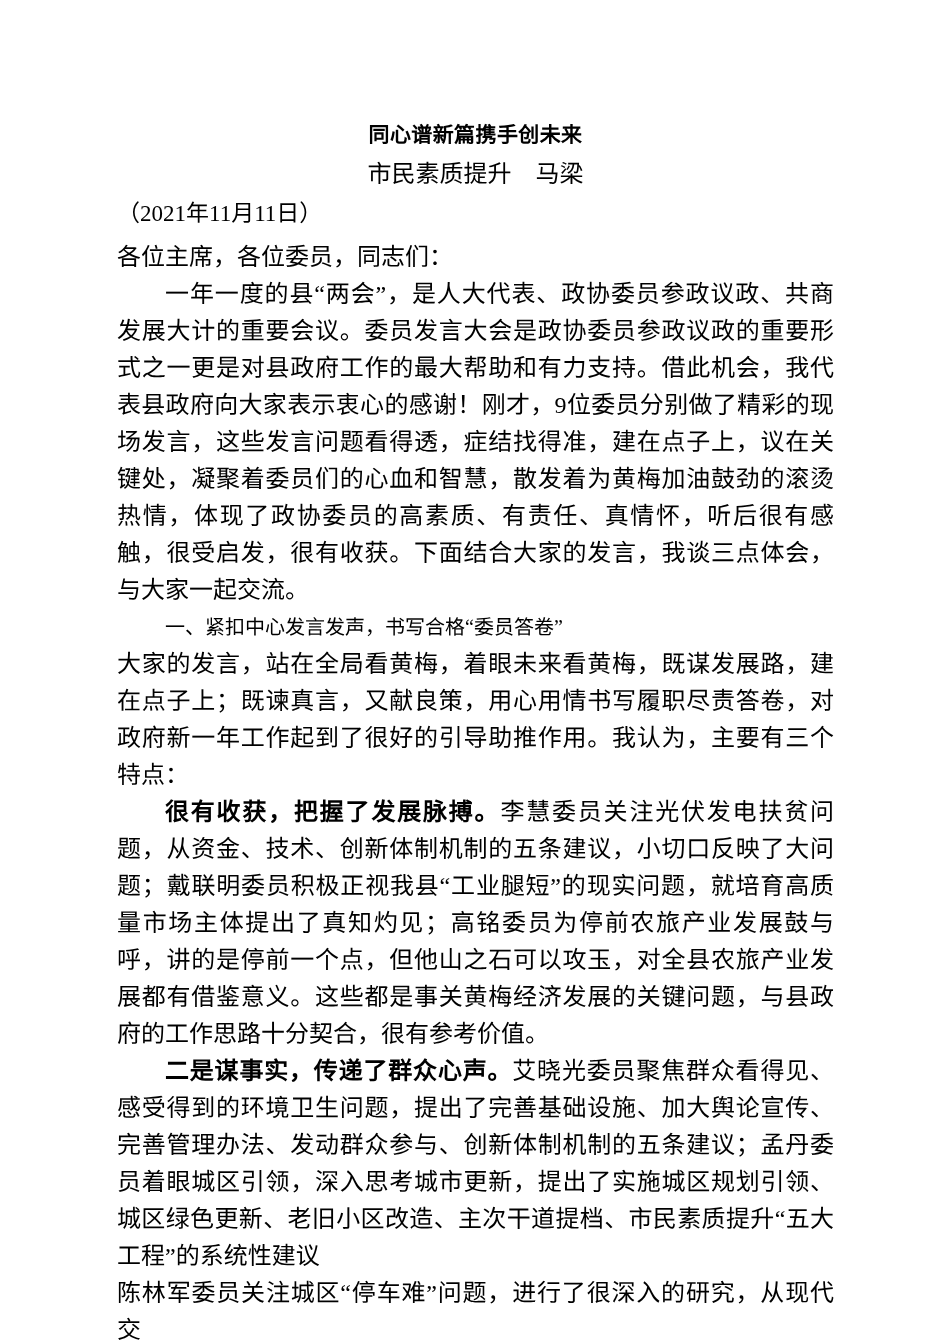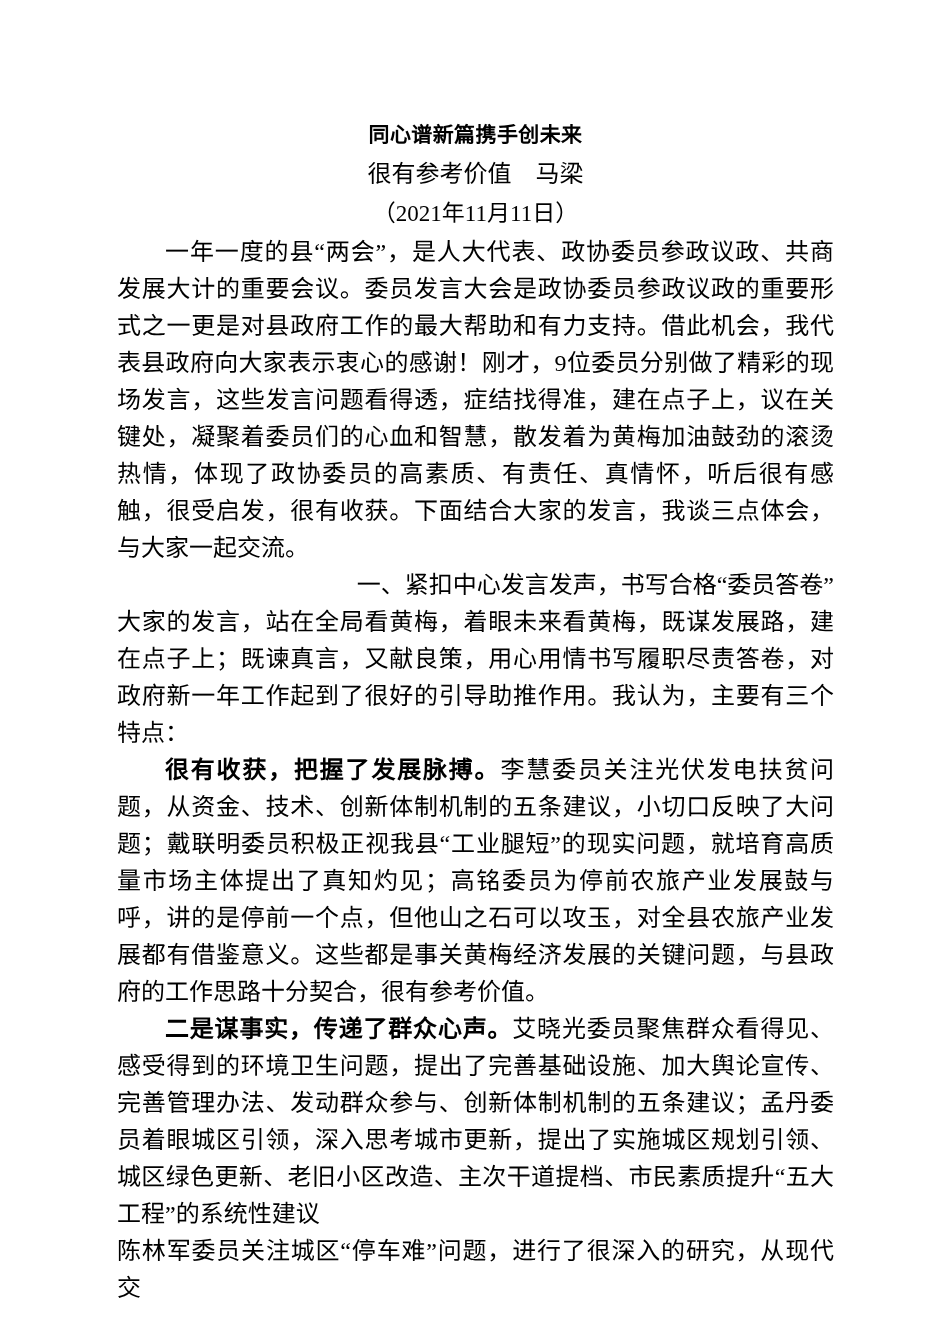--- a/index.html
+++ b/index.html
@@ -47,21 +47,21 @@
     white-space: pre;
   }
   .byline {
     text-align: center;
     font-size: 24px;
     line-height: 40px;
     margin: 0;
     white-space: pre;
   }
   .dateline {
-    text-align: center;
+    text-align: left;
     font-size: 23px;
     line-height: 40px;
     margin: 0;
     white-space: pre;
   }
 
   
   .para {
     font-size: 24px;
     line-height: 37px;
@@ -72,41 +72,42 @@
     letter-spacing: 0;
     word-break: break-all;
   }
   .para.indent  { text-indent: 48px; }
   .para.noindent { text-indent: 0; }
   .para.first-body { margin-top: 5px; }
   .runin-bold {
     font-weight: bold;
   }
   .section-head {
-    font-size: 24px;
+    font-size: 20px;
     line-height: 37px;
     margin: 0;
     text-indent: 48px;
-    text-align: right;
+    text-align: left;
     white-space: pre;
   }
 </style>
 </head>
 <body>
 
 <div id="page">
   <div id="doc">
 
     <h1 class="title-main">同心谱新篇携手创未来</h1>
 
 
-    <p class="byline">很有参考价值　马梁</p>
+    <p class="byline">市民素质提升　马梁</p>
 
     <p class="dateline">（2021年11月11日）</p>
 
+    <p class="para noindent first-body">各位主席，各位委员，同志们：</p>
 
     <p class="para indent">一年一度的县“两会”，是人大代表、政协委员参政议政、共商发展大计的重要会议。委员发言大会是政协委员参政议政的重要形式之一更是对县政府工作的最大帮助和有力支持。借此机会，我代表县政府向大家表示衷心的感谢！刚才，9位委员分别做了精彩的现场发言，这些发言问题看得透，症结找得准，建在点子上，议在关键处，凝聚着委员们的心血和智慧，散发着为黄梅加油鼓劲的滚烫热情，体现了政协委员的高素质、有责任、真情怀，听后很有感触，很受启发，很有收获。下面结合大家的发言，我谈三点体会，与大家一起交流。</p>
 
     <p class="section-head">一、紧扣中心发言发声，书写合格“委员答卷”</p>
 
     <p class="para noindent">大家的发言，站在全局看黄梅，着眼未来看黄梅，既谋发展路，建在点子上；既谏真言，又献良策，用心用情书写履职尽责答卷，对政府新一年工作起到了很好的引导助推作用。我认为，主要有三个特点：</p>
 
     <p class="para indent"><span class="runin-bold">很有收获，把握了发展脉搏。</span><span>李慧委员关注光伏发电扶贫问题，从资金、技术、创新体制机制的五条建议，小切口反映了大问题；戴联明委员积极正视我县“工业腿短”的现实问题，就培育高质量市场主体提出了真知灼见；高铭委员为停前农旅产业发展鼓与呼，讲的是停前一个点，但他山之石可以攻玉，对全县农旅产业发展都有借鉴意义。这些都是事关黄梅经济发展的关键问题，与县政府的工作思路十分契合，很有参考价值。</span></p>
 
     <p class="para indent"><span class="runin-bold">二是谋事实，传递了群众心声。</span><span>艾晓光委员聚焦群众看得见、感受得到的环境卫生问题，提出了完善基础设施、加大舆论宣传、完善管理办法、发动群众参与、创新体制机制的五条建议；孟丹委员着眼城区引领，深入思考城市更新，提出了实施城区规划引领、城区绿色更新、老旧小区改造、主次干道提档、市民素质提升“五大工程”的系统性建议</span></p>

